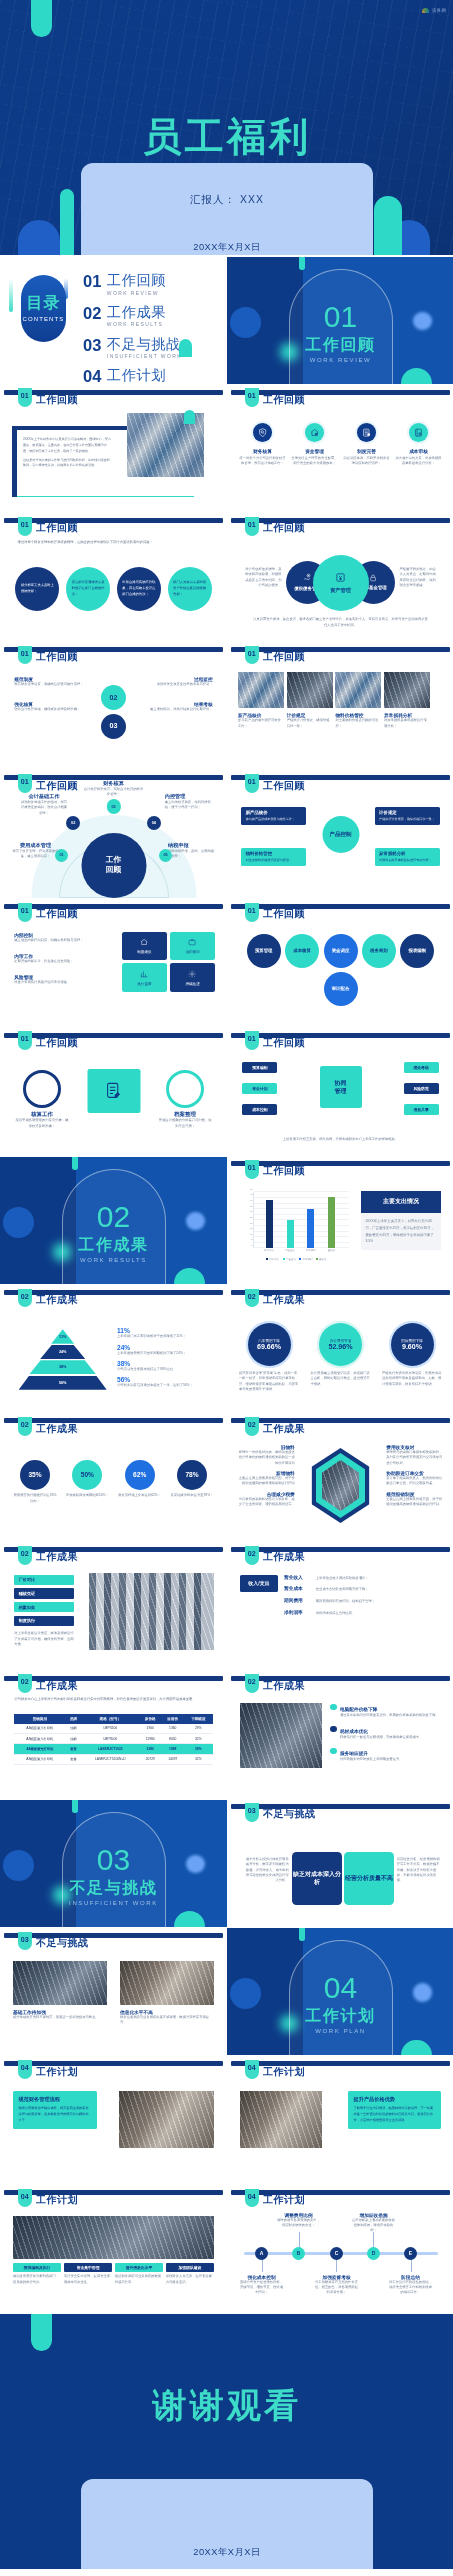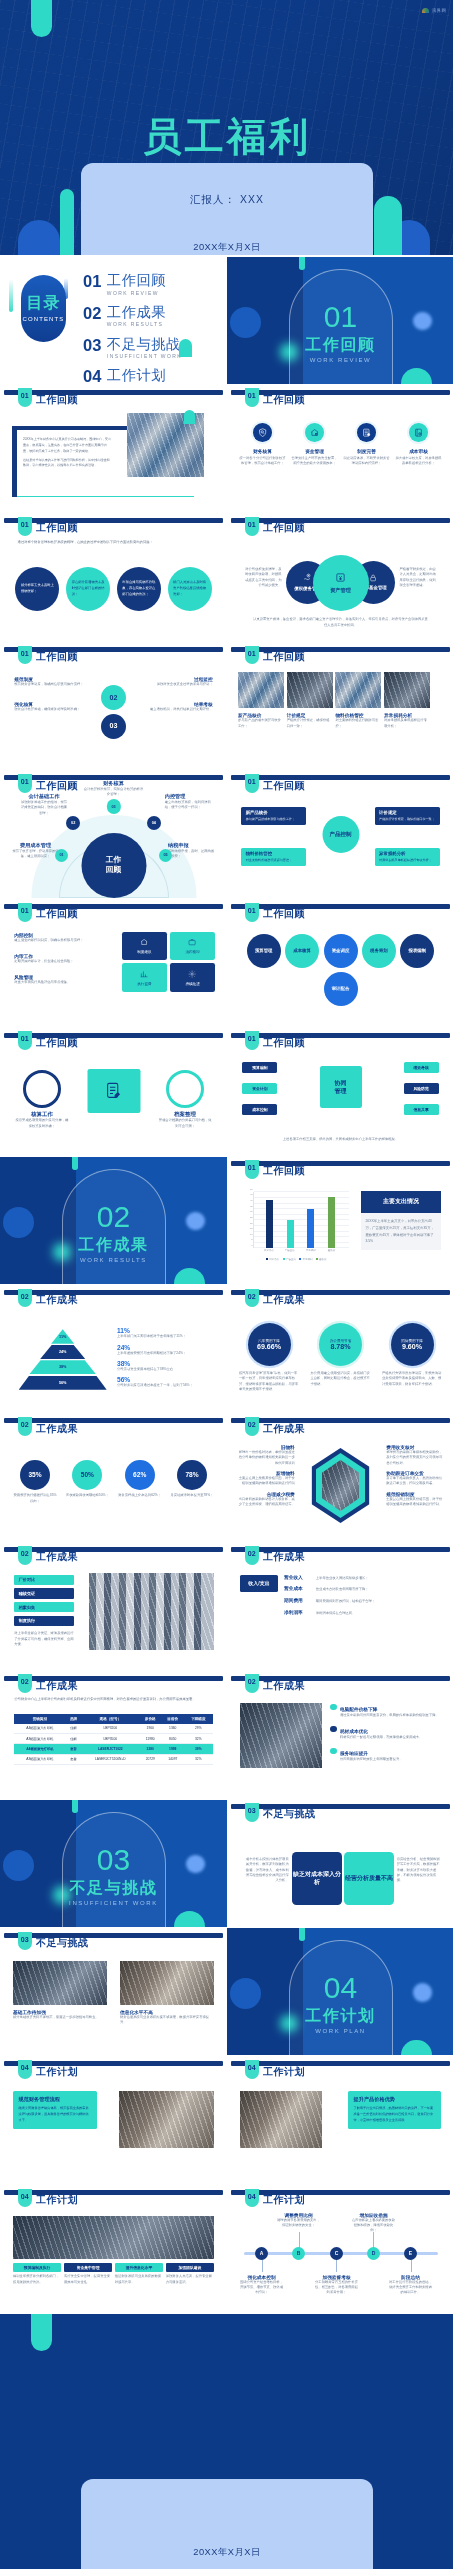--- a/index.html
+++ b/index.html
@@ -696,21 +696,21 @@
         <div style="width:60px;text-align:center;">
           <div style="width:43px;height:43px;border-radius:50%;background:#13387e;color:#fff;margin:0 auto;display:flex;flex-direction:column;align-items:center;justify-content:center;box-shadow:0 0 0 2.2px #cfe2fb;">
             <span style="font-size:3.6px;">汽车费用下降</span>
             <span style="font-size:7.1px;font-weight:bold;">69.66%</span>
           </div>
           <div class="body" style="margin-top:4.4px;text-align:left;">按汽车日常管理"派车单"审核，做到一车一帐一核算，日常报销坚持实行单车核算，报销时将派车单随票据粘贴，与派车单无关的费用不予报销。</div>
         </div>
         <div style="width:60px;text-align:center;">
           <div style="width:43px;height:43px;border-radius:50%;background:#2fd9c8;color:#0d3a87;margin:0 auto;display:flex;flex-direction:column;align-items:center;justify-content:center;box-shadow:0 0 0 2.2px #d7f6f1;">
             <span style="font-size:3.6px;">办公费用节省</span>
-            <span style="font-size:7.1px;font-weight:bold;">8.78%</span>
+            <span style="font-size:7.1px;font-weight:bold;">52.96%</span>
           </div>
           <div class="body" style="margin-top:4.4px;text-align:left;">办公费用建立领用登记制度，并按部门设立台帐，同时定期进行检查，超过预算不予报销。</div>
         </div>
         <div style="width:60px;text-align:center;">
           <div style="width:43px;height:43px;border-radius:50%;background:#13387e;color:#fff;margin:0 auto;display:flex;flex-direction:column;align-items:center;justify-content:center;box-shadow:0 0 0 2.2px #cfe2fb;">
             <span style="font-size:3.6px;">招待费用下降</span>
             <span style="font-size:7.1px;font-weight:bold;">9.60%</span>
           </div>
           <div class="body" style="margin-top:4.4px;text-align:left;">严格执行先请示后办理制度，无预先填制业务招待费申请表及接待事由、人数、预计费用等项目，财务坚持不予报销。</div>
         </div>
@@ -1061,20 +1061,21 @@
         <div class="cap">阶段总结</div>
         <div class="body">对工作进行有阶段性的总结，做好资金预算工作和财务报表的编制工作。</div>
       </div>
     </div>
   </div>
   <div class="gap"></div>
 
   <div class="slide end">
     <div class="bldg"></div>
     <div class="pill-tl"></div>
+    <div class="t">谢谢观看</div>
     <div class="blobL"></div>
     <div class="blobR"></div>
     <div class="leafL"></div>
     <div class="leafR"></div>
     <div class="cover-card" style="top:165px;">
       <div class="line2" style="margin-top:67px;">20XX年X月X日</div>
     </div>
   </div>
 
 </div>

